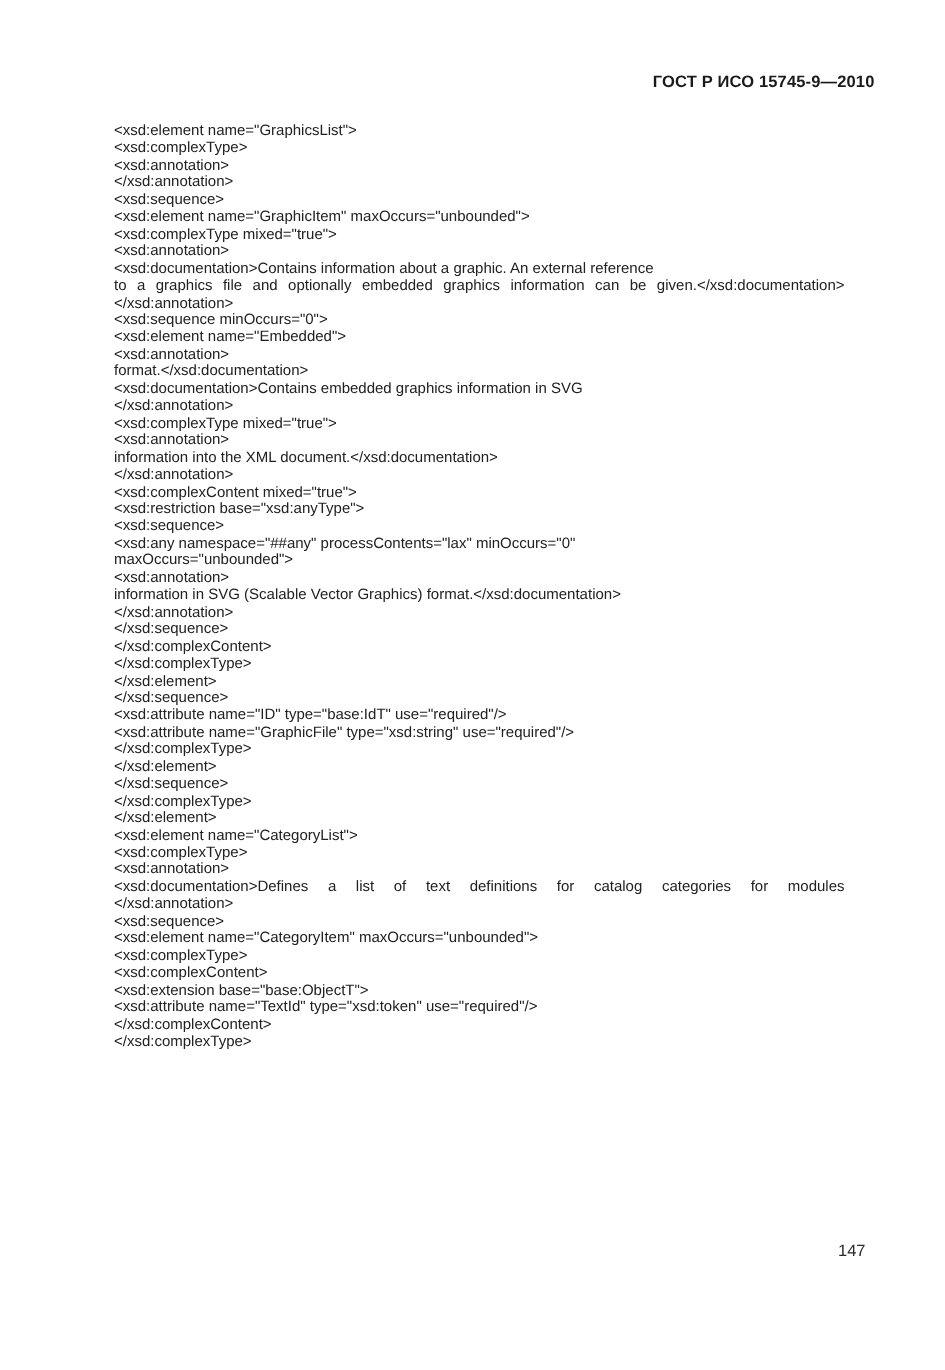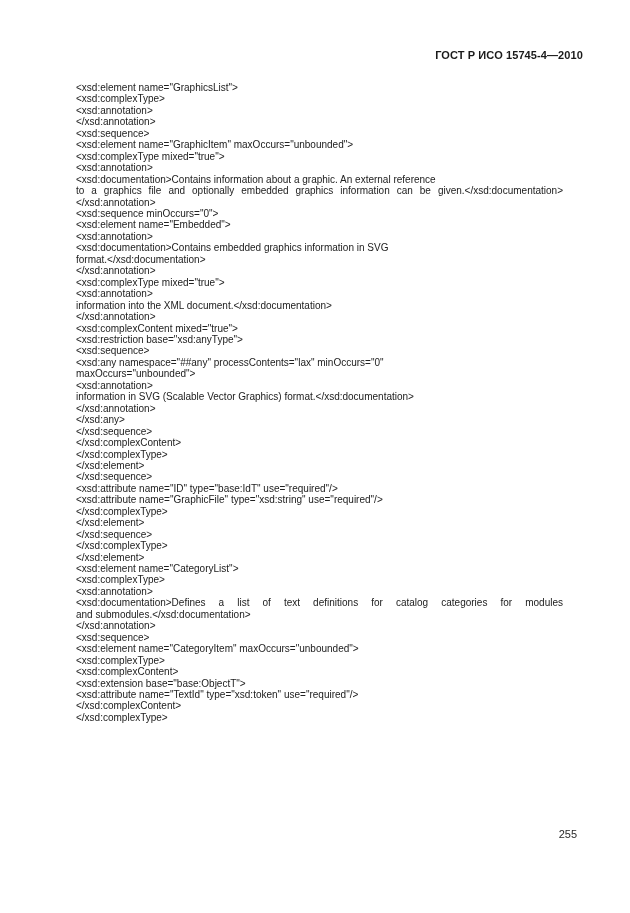--- a/index.html
+++ b/index.html
@@ -53,75 +53,73 @@
     top: 828px;
     right: 53px;
     font-size: 11px;
     color: #2a2a2a;
   }
 </style>
 </head>
 <body>
 
 <div class="page">
-  <div class="doc-header">ГОСТ Р ИСО 15745-4—2010</div>
+  <div class="doc-header">ГОСТ Р ИСО 15745-9—2010</div>
 
   <div class="code-block">
       <div class="line">&lt;xsd:element name="GraphicsList"&gt;</div>
       <div class="line">&lt;xsd:complexType&gt;</div>
       <div class="line">&lt;xsd:annotation&gt;</div>
       <div class="line">&lt;/xsd:annotation&gt;</div>
       <div class="line">&lt;xsd:sequence&gt;</div>
       <div class="line">&lt;xsd:element name="GraphicItem" maxOccurs="unbounded"&gt;</div>
       <div class="line">&lt;xsd:complexType mixed="true"&gt;</div>
       <div class="line">&lt;xsd:annotation&gt;</div>
       <div class="line">&lt;xsd:documentation&gt;Contains information about a graphic. An external reference</div>
       <div class="line j">to a graphics file and optionally embedded graphics information can be given.&lt;/xsd:documentation&gt;</div>
       <div class="line">&lt;/xsd:annotation&gt;</div>
       <div class="line">&lt;xsd:sequence minOccurs="0"&gt;</div>
       <div class="line">&lt;xsd:element name="Embedded"&gt;</div>
       <div class="line">&lt;xsd:annotation&gt;</div>
+      <div class="line">format.&lt;/xsd:documentation&gt;</div>
       <div class="line">&lt;xsd:documentation&gt;Contains embedded graphics information in SVG</div>
-      <div class="line">format.&lt;/xsd:documentation&gt;</div>
       <div class="line">&lt;/xsd:annotation&gt;</div>
       <div class="line">&lt;xsd:complexType mixed="true"&gt;</div>
       <div class="line">&lt;xsd:annotation&gt;</div>
       <div class="line">information into the XML document.&lt;/xsd:documentation&gt;</div>
       <div class="line">&lt;/xsd:annotation&gt;</div>
       <div class="line">&lt;xsd:complexContent mixed="true"&gt;</div>
       <div class="line">&lt;xsd:restriction base="xsd:anyType"&gt;</div>
       <div class="line">&lt;xsd:sequence&gt;</div>
       <div class="line">&lt;xsd:any namespace="##any" processContents="lax" minOccurs="0"</div>
       <div class="line">maxOccurs="unbounded"&gt;</div>
       <div class="line">&lt;xsd:annotation&gt;</div>
       <div class="line">information in SVG (Scalable Vector Graphics) format.&lt;/xsd:documentation&gt;</div>
       <div class="line">&lt;/xsd:annotation&gt;</div>
-      <div class="line">&lt;/xsd:any&gt;</div>
       <div class="line">&lt;/xsd:sequence&gt;</div>
       <div class="line">&lt;/xsd:complexContent&gt;</div>
       <div class="line">&lt;/xsd:complexType&gt;</div>
       <div class="line">&lt;/xsd:element&gt;</div>
       <div class="line">&lt;/xsd:sequence&gt;</div>
       <div class="line">&lt;xsd:attribute name="ID" type="base:IdT" use="required"/&gt;</div>
       <div class="line">&lt;xsd:attribute name="GraphicFile" type="xsd:string" use="required"/&gt;</div>
       <div class="line">&lt;/xsd:complexType&gt;</div>
       <div class="line">&lt;/xsd:element&gt;</div>
       <div class="line">&lt;/xsd:sequence&gt;</div>
       <div class="line">&lt;/xsd:complexType&gt;</div>
       <div class="line">&lt;/xsd:element&gt;</div>
       <div class="line">&lt;xsd:element name="CategoryList"&gt;</div>
       <div class="line">&lt;xsd:complexType&gt;</div>
       <div class="line">&lt;xsd:annotation&gt;</div>
       <div class="line j">&lt;xsd:documentation&gt;Defines a list of text definitions for catalog categories for modules</div>
-      <div class="line">and submodules.&lt;/xsd:documentation&gt;</div>
       <div class="line">&lt;/xsd:annotation&gt;</div>
       <div class="line">&lt;xsd:sequence&gt;</div>
       <div class="line">&lt;xsd:element name="CategoryItem" maxOccurs="unbounded"&gt;</div>
       <div class="line">&lt;xsd:complexType&gt;</div>
       <div class="line">&lt;xsd:complexContent&gt;</div>
       <div class="line">&lt;xsd:extension base="base:ObjectT"&gt;</div>
       <div class="line">&lt;xsd:attribute name="TextId" type="xsd:token" use="required"/&gt;</div>
       <div class="line">&lt;/xsd:complexContent&gt;</div>
       <div class="line">&lt;/xsd:complexType&gt;</div>
     </div>
 
-  <div class="page-number">255</div>
+  <div class="page-number">147</div>
 </div>
 
 </body></html>

